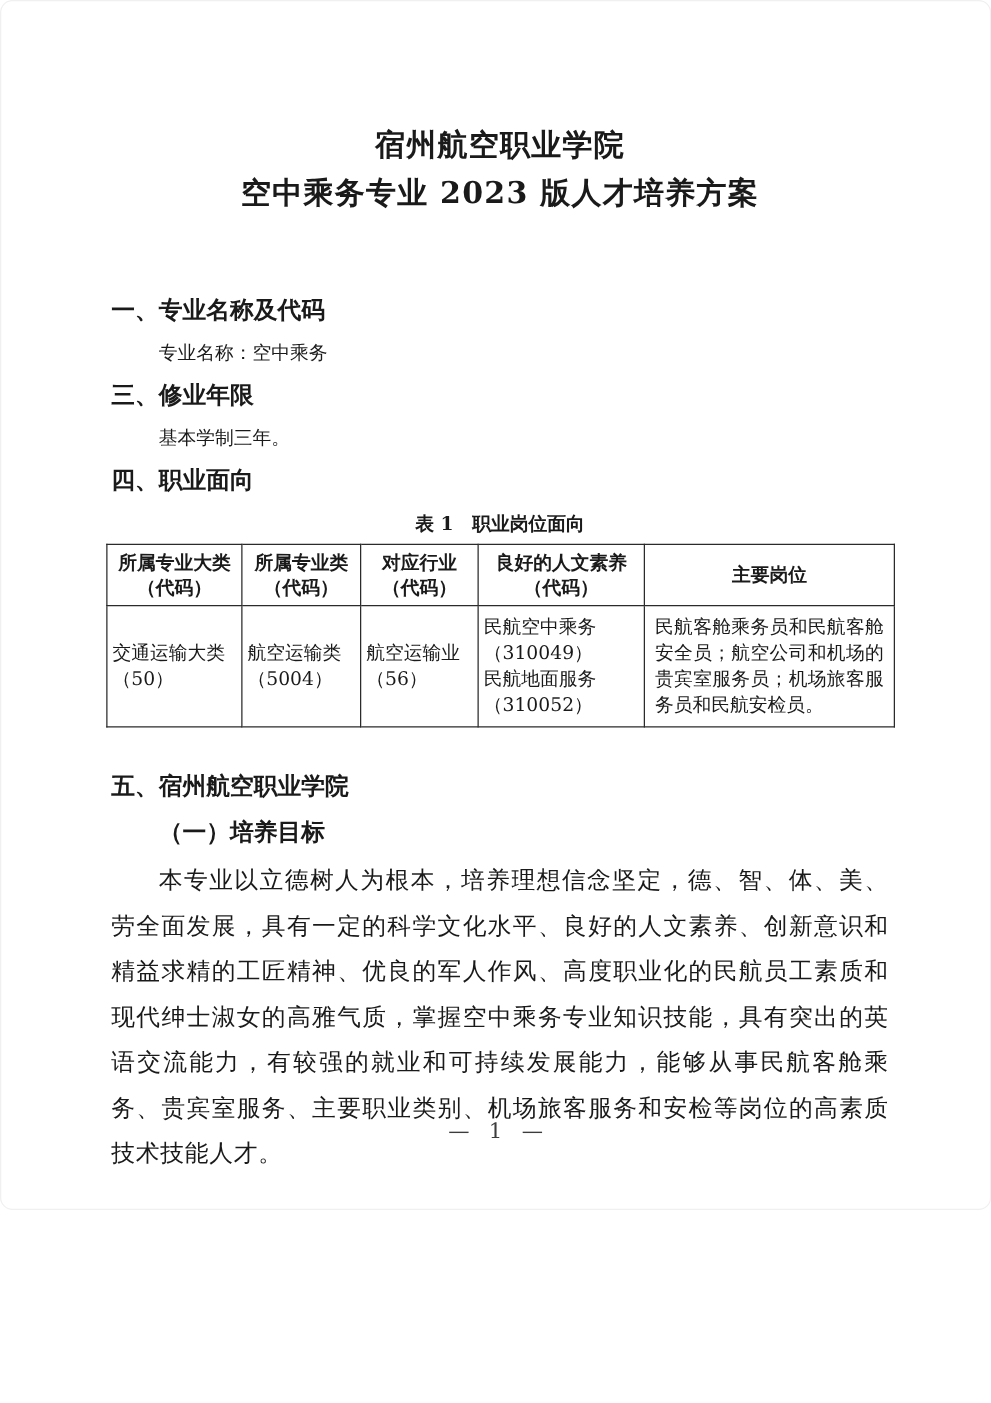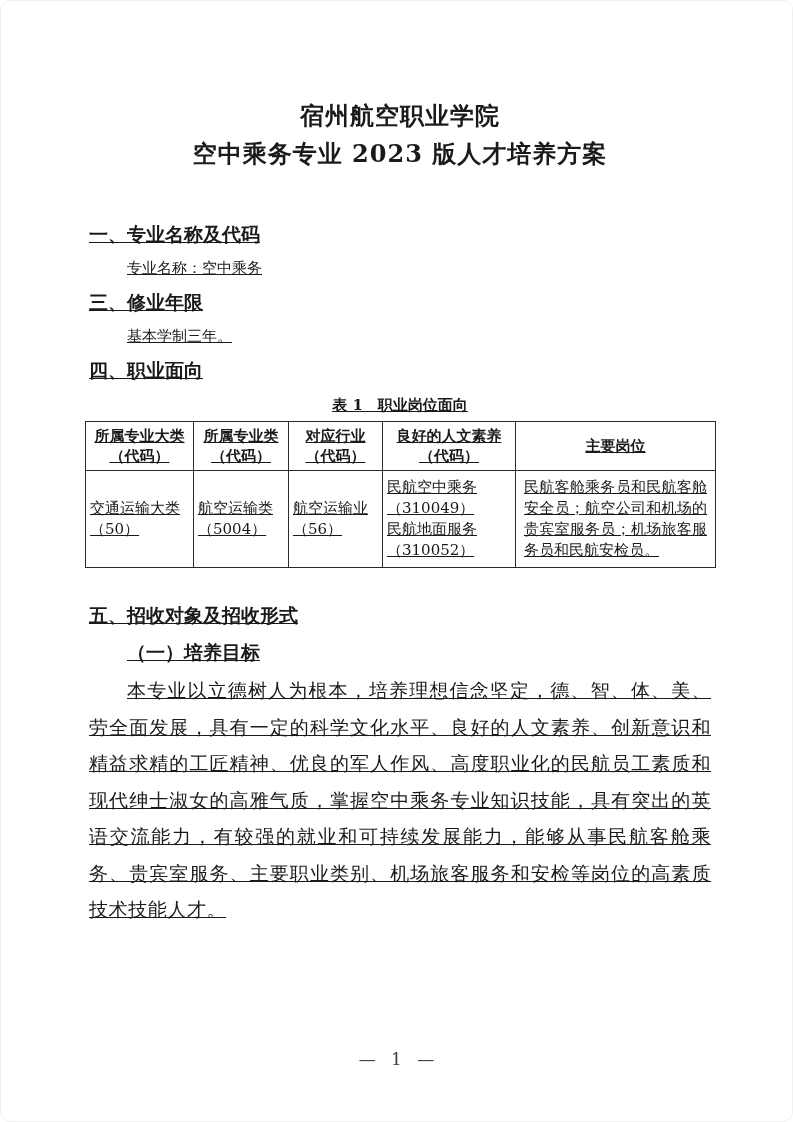--- a/index.html
+++ b/index.html
@@ -4,39 +4,39 @@
 <style>
   * { margin: 0; padding: 0; box-sizing: border-box; }
   html, body { background: #ffffff; }
   body {
     width: 793px; height: 1122px;
     font-family: "DejaVu Serif", "Liberation Serif", serif;
     color: #1a1a1a;
     overflow: hidden;
   }
   .page {
-    width: 793px; height: 1122px;
+    width: 793px; height: 968px;
     background: #ffffff;
     border: 1px solid #f0f0f0;
     border-radius: 10px;
     position: relative;
   }
   .content {
     padding: 96px 81px 0 88px; 
   }
   
   .doc-title {
     text-align: center;
     font-size: 24px;
     font-weight: 700;
     line-height: 38px;
     letter-spacing: 1px;
   }
   
-  .sections { margin-top: 44px; text-decoration: underline; }
+  .sections { margin-top: 58px; }
   .h-line {
     font-size: 19px;
     font-weight: 700;
     line-height: 34px;
   }
   .b-line {
     font-size: 15px;
     line-height: 34px;
     padding-left: 38px; 
   }
@@ -169,21 +169,21 @@
 （310049）
 民航地面服务
 （310052）</td>
               <td class="left-cell">民航客舱乘务员和民航客舱安全员；航空公司和机场的贵宾室服务员；机场旅客服务员和民航安检员。</td>
             </tr>
           </tbody>
         </table>
       </div>
 
       <div class="sec-five">
-        <div class="h-line">五、招收对象及招收形式</div>
+        <div class="h-line">五、宿州航空职业学院</div>
         <div class="sub-heading">（一）培养目标</div>
         <div class="paragraph">本专业以立德树人为根本，培养理想信念坚定，德、智、体、美、劳全面发展，具有一定的科学文化水平、良好的人文素养、创新意识和精益求精的工匠精神、优良的军人作风、高度职业化的民航员工素质和现代绅士淑女的高雅气质，掌握空中乘务专业知识技能，具有突出的英语交流能力，有较强的就业和可持续发展能力，能够从事民航客舱乘务、贵宾室服务、主要职业类别、机场旅客服务和安检等岗位的高素质技术技能人才。</div>
       </div>
 
     </div>
   </div>
 
   <div class="footer">— 1 —</div>
 </div>
 

